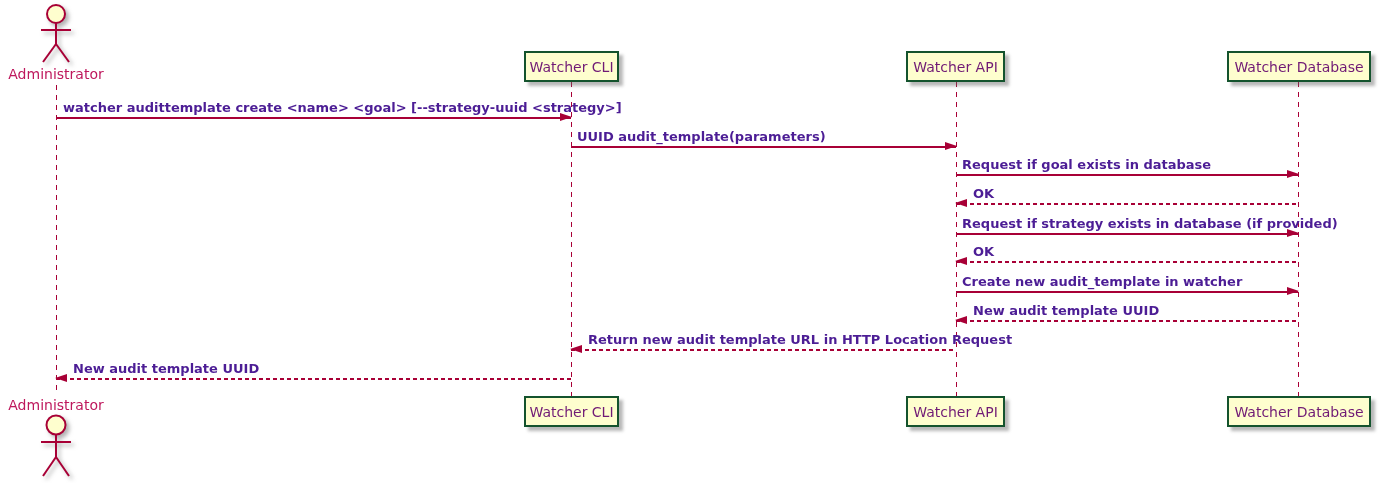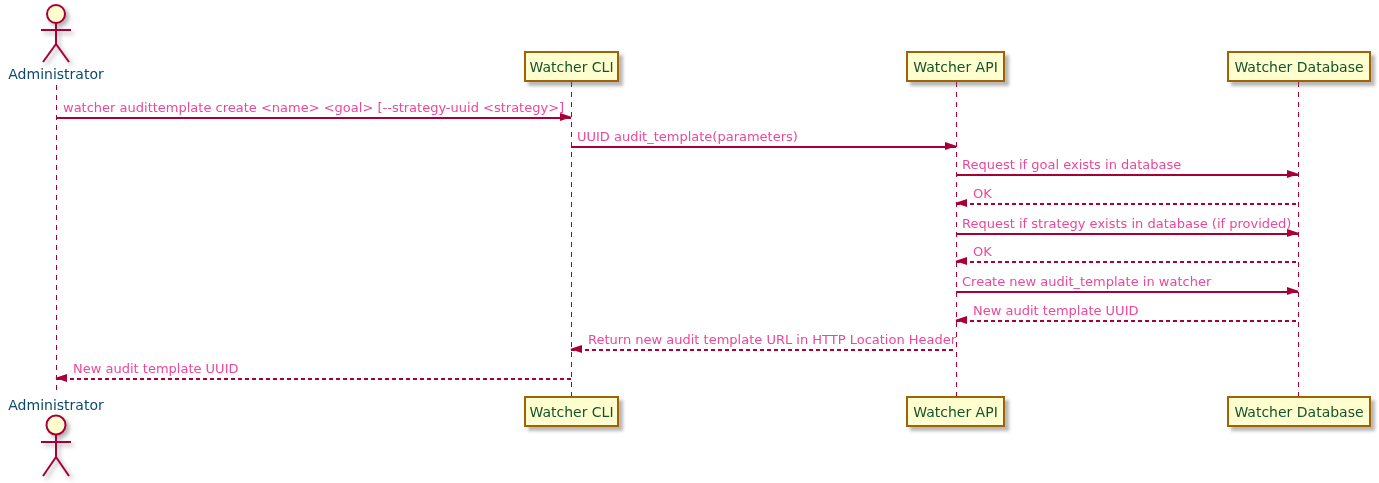--- a/index.html
+++ b/index.html
@@ -4,41 +4,41 @@
 <style>
   html,body { margin:0; padding:0; background:#ffffff; }
   .stage {
     position:relative; width:1379px; height:483px; background:#ffffff;
     font-family:"DejaVu Sans", "Liberation Sans", sans-serif; color:#000;
     overflow:hidden;
   }
   
   .pbox {
     position:absolute; height:31px; box-sizing:border-box;
-    background:#FEFECE; border:2px solid #a16207;
+    background:#FEFECE; border:2px solid #14532d;
     box-shadow:4px 4px 3px rgba(100,100,100,0.45);
     display:flex; align-items:center; justify-content:center;
-    font-size:14px; color:#14532d;
+    font-size:14px; color:#701a75;
   }
   
   .lifeline {
     position:absolute; width:1px;
     background:repeating-linear-gradient(to bottom, #A80036 0 5px, transparent 5px 10px);
   }
   
   .actor-label {
     position:absolute; width:112px; left:0; text-align:center;
-    font-size:14px; color:#0c4a6e;
+    font-size:14px; color:#be185d;
   }
   .actor-svg { position:absolute; filter:drop-shadow(3px 3px 2px rgba(100,100,100,0.5)); }
   
   .msg { position:absolute; height:0; }
   .msg-label {
     position:absolute; bottom:3px; white-space:nowrap;
-    font-size:13px; color:#ec4899;
+    font-size:13px; color:#4c1d95;font-weight:bold;
   }
   .msg-line { position:absolute; left:0; right:0; top:-1px; height:1.6px; }
   .line-solid  { background:#A80036; }
   .line-dashed { background:repeating-linear-gradient(to right, #A80036 0 4px, transparent 4px 7px); }
   .msg-head {
     position:absolute; top:-5.5px; width:0; height:0;
     border-top:4.7px solid transparent; border-bottom:4.7px solid transparent;
   }
   .head-right { right:-1px; border-left:12px solid #A80036; }
   .head-left  { left:-1px;  border-right:12px solid #A80036; }
@@ -114,21 +114,21 @@
     <div class="msg-head head-right"></div>
   </div>
 
   <div class="msg" style="left:956px; top:321px; width:342px;">
     <span class="msg-label" style="left:17px;">New audit template UUID</span>
     <div class="msg-line line-dashed"></div>
     <div class="msg-head head-left"></div>
   </div>
 
   <div class="msg" style="left:571px; top:350px; width:385px;">
-    <span class="msg-label" style="left:17px;">Return new audit template URL in HTTP Location Header</span>
+    <span class="msg-label" style="left:17px;">Return new audit template URL in HTTP Location Request</span>
     <div class="msg-line line-dashed"></div>
     <div class="msg-head head-left"></div>
   </div>
 
   <div class="msg" style="left:56px; top:379px; width:515px;">
     <span class="msg-label" style="left:17px;">New audit template UUID</span>
     <div class="msg-line line-dashed"></div>
     <div class="msg-head head-left"></div>
   </div>
 

